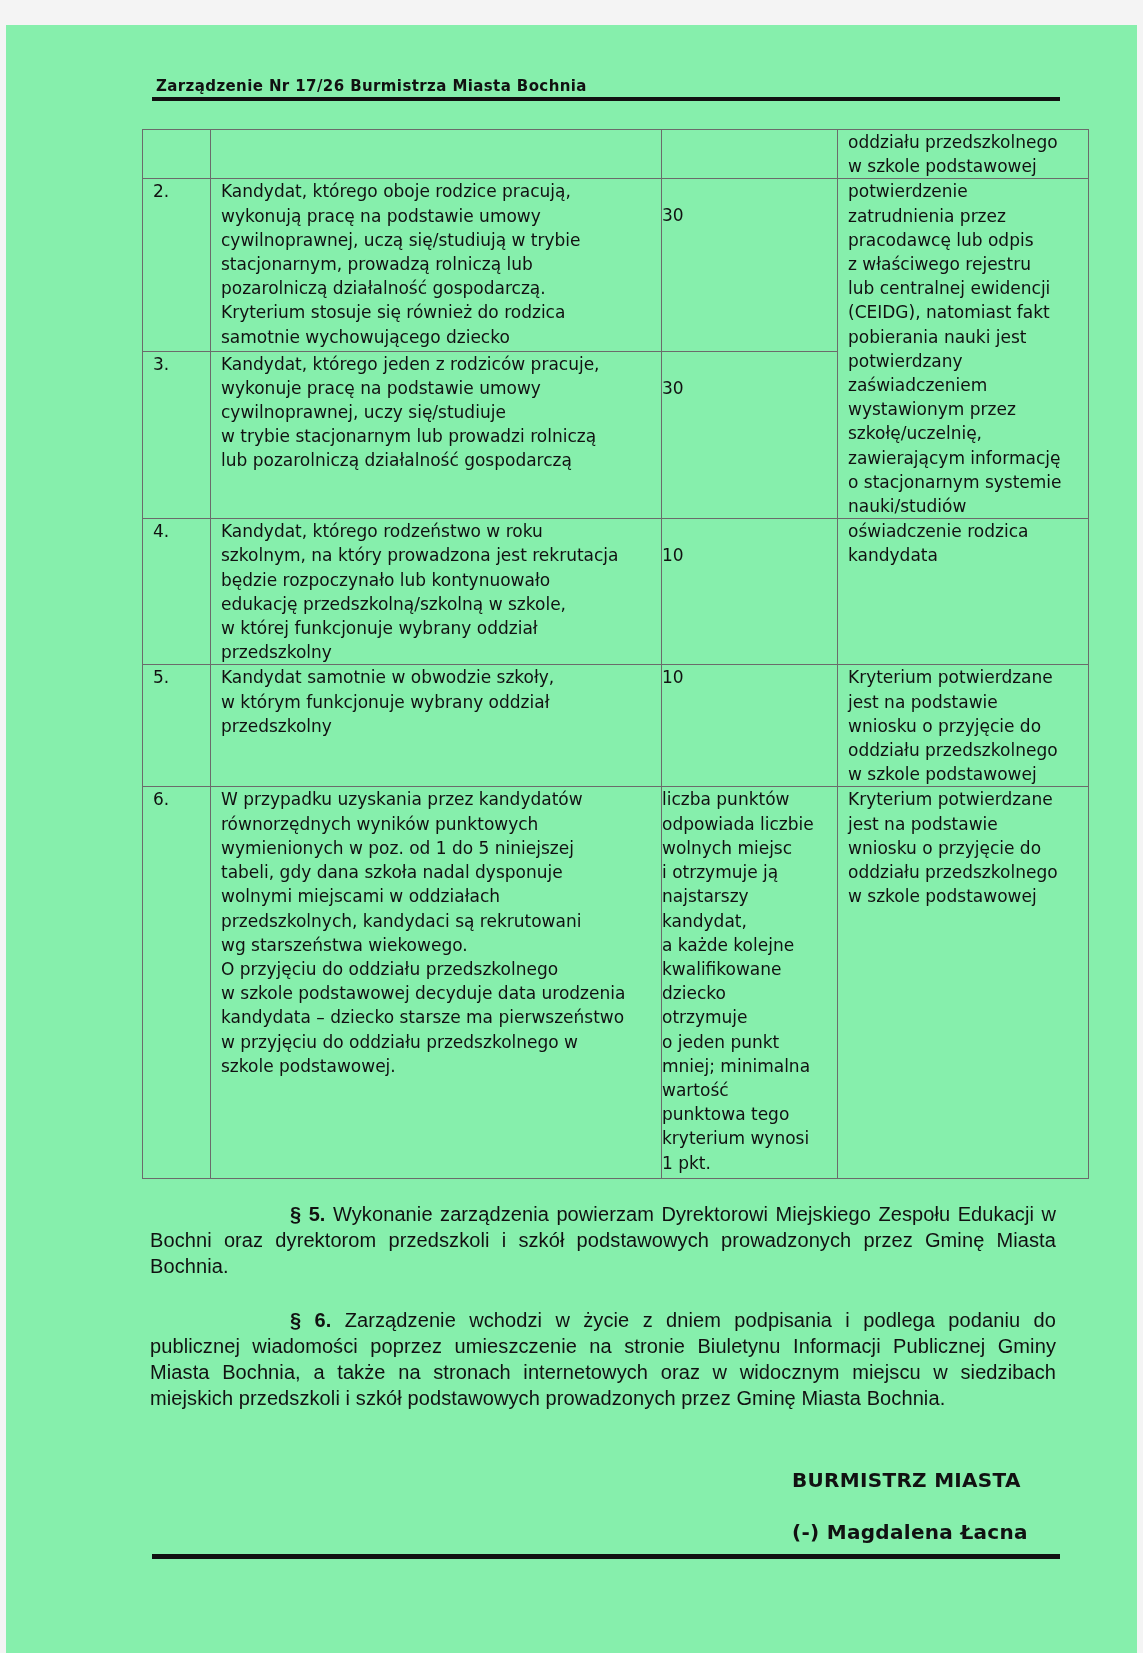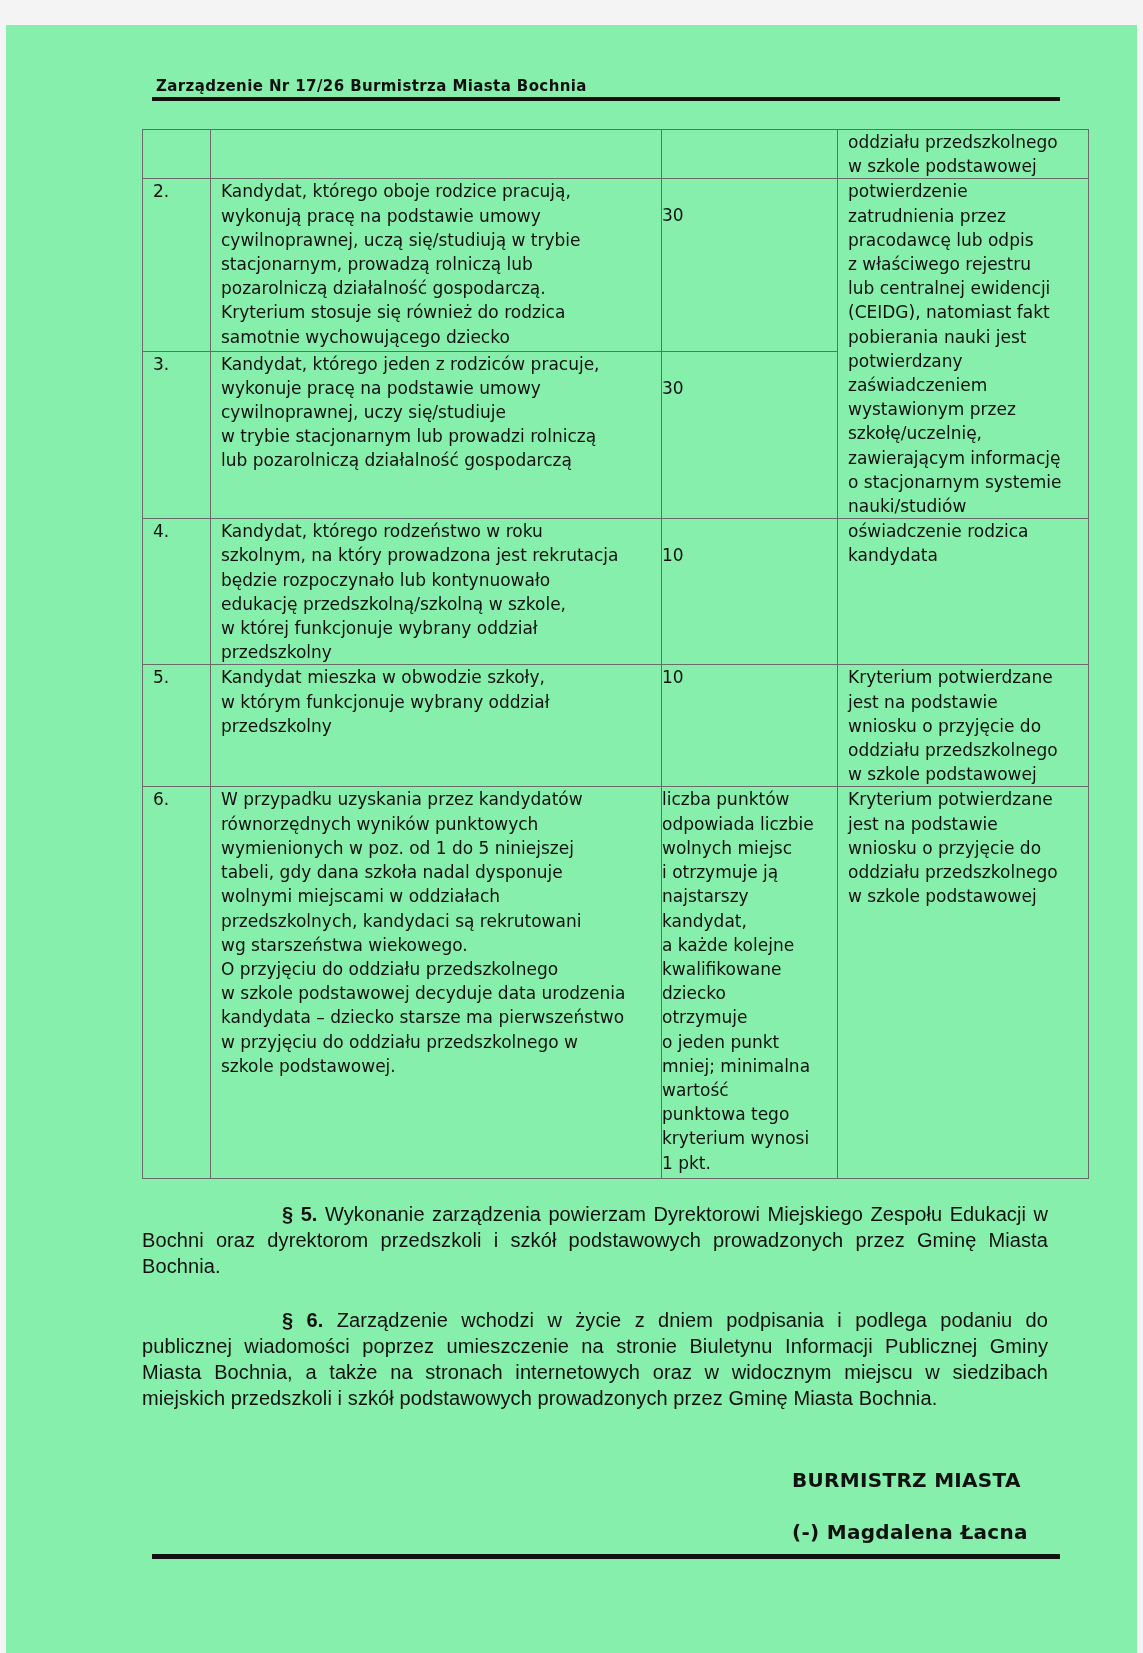--- a/index.html
+++ b/index.html
@@ -22,21 +22,21 @@
     border-collapse: collapse; table-layout: fixed;
     font-size: 17px; line-height: 24.2px;
   }
   table.crit td { border: 1.5px solid #6b6b6b; vertical-align: top; padding: 0; }
   td.c-no { width: 57px; padding-left: 10px !important; }
   td.c-desc { width: 440px; padding-left: 10px !important; }
   td.c-pts { width: 175px; text-align: left; }
   td.c-doc { width: 240px; padding-left: 10px !important; }
   .pre { white-space: pre-line; display: block; }
   .para {
-    position: absolute; left: 136px; width: 906px; font-family: "Liberation Sans", sans-serif;
+    position: absolute; left: 144px; width: 906px; font-family: "Liberation Sans", sans-serif;
     font-size: 20px; line-height: 26px; text-align: justify; letter-spacing: 0.1px;
   }
   .para .sec { font-weight: bold; }
   .sig1 { position: absolute; left: 786px; top: 1443px; font-size: 20px; font-weight: bold; letter-spacing: 0.3px; }
   .sig2 { position: absolute; left: 786px; top: 1495px; font-size: 20px; font-weight: bold; letter-spacing: 0.3px; }
   .hr-bottom { position: absolute; left: 146px; top: 1529px; width: 908px; height: 5px; background: #111; }
 </style>
 </head>
 <body>
 
@@ -128,21 +128,21 @@
       <td class="c-doc">
             <span class="pre">oświadczenie rodzica
 kandydata</span>
           </td>
     </tr>
     <tr style="height:120px">
       <td class="c-no">
             <span class="pre">5.</span>
           </td>
       <td class="c-desc">
-            <span class="pre">Kandydat mieszka w obwodzie szkoły,
+            <span class="pre">Kandydat samotnie w obwodzie szkoły,
 w którym funkcjonuje wybrany oddział
 przedszkolny</span>
           </td>
       <td class="c-pts">
             <span class="pre">10</span>
           </td>
       <td class="c-doc">
             <span class="pre">Kryterium potwierdzane
 jest na podstawie
 wniosku o przyjęcie do

